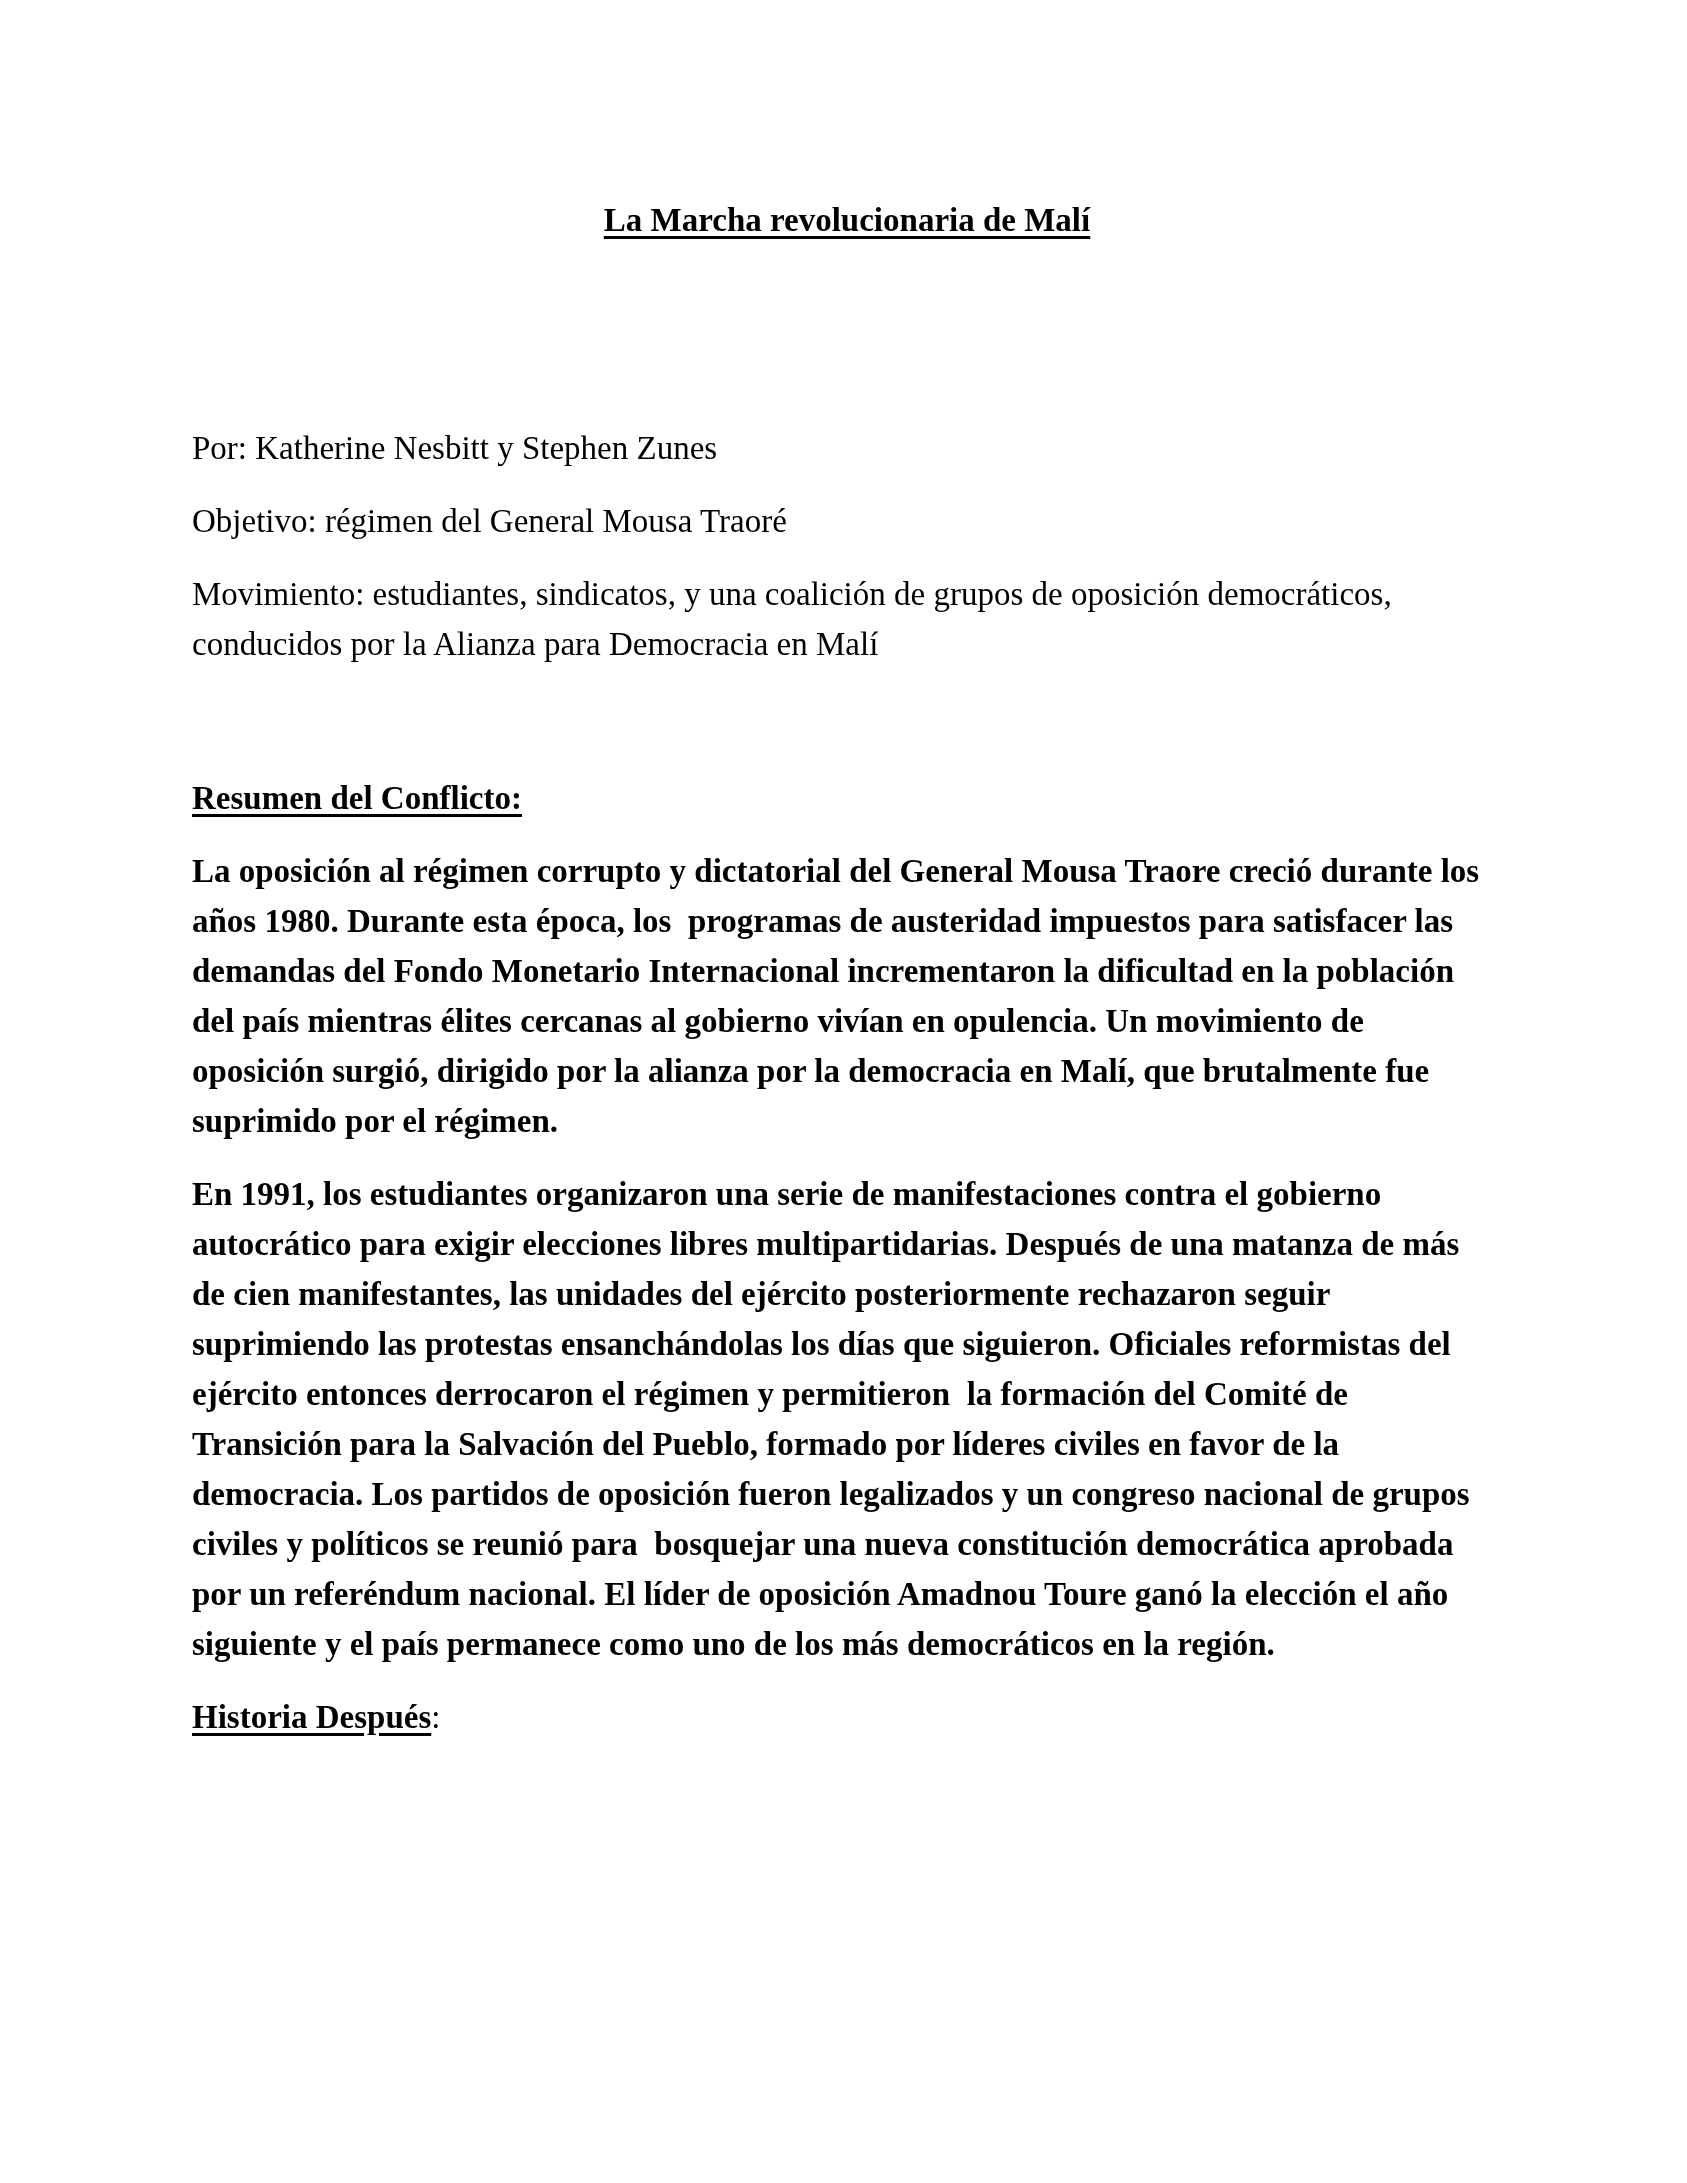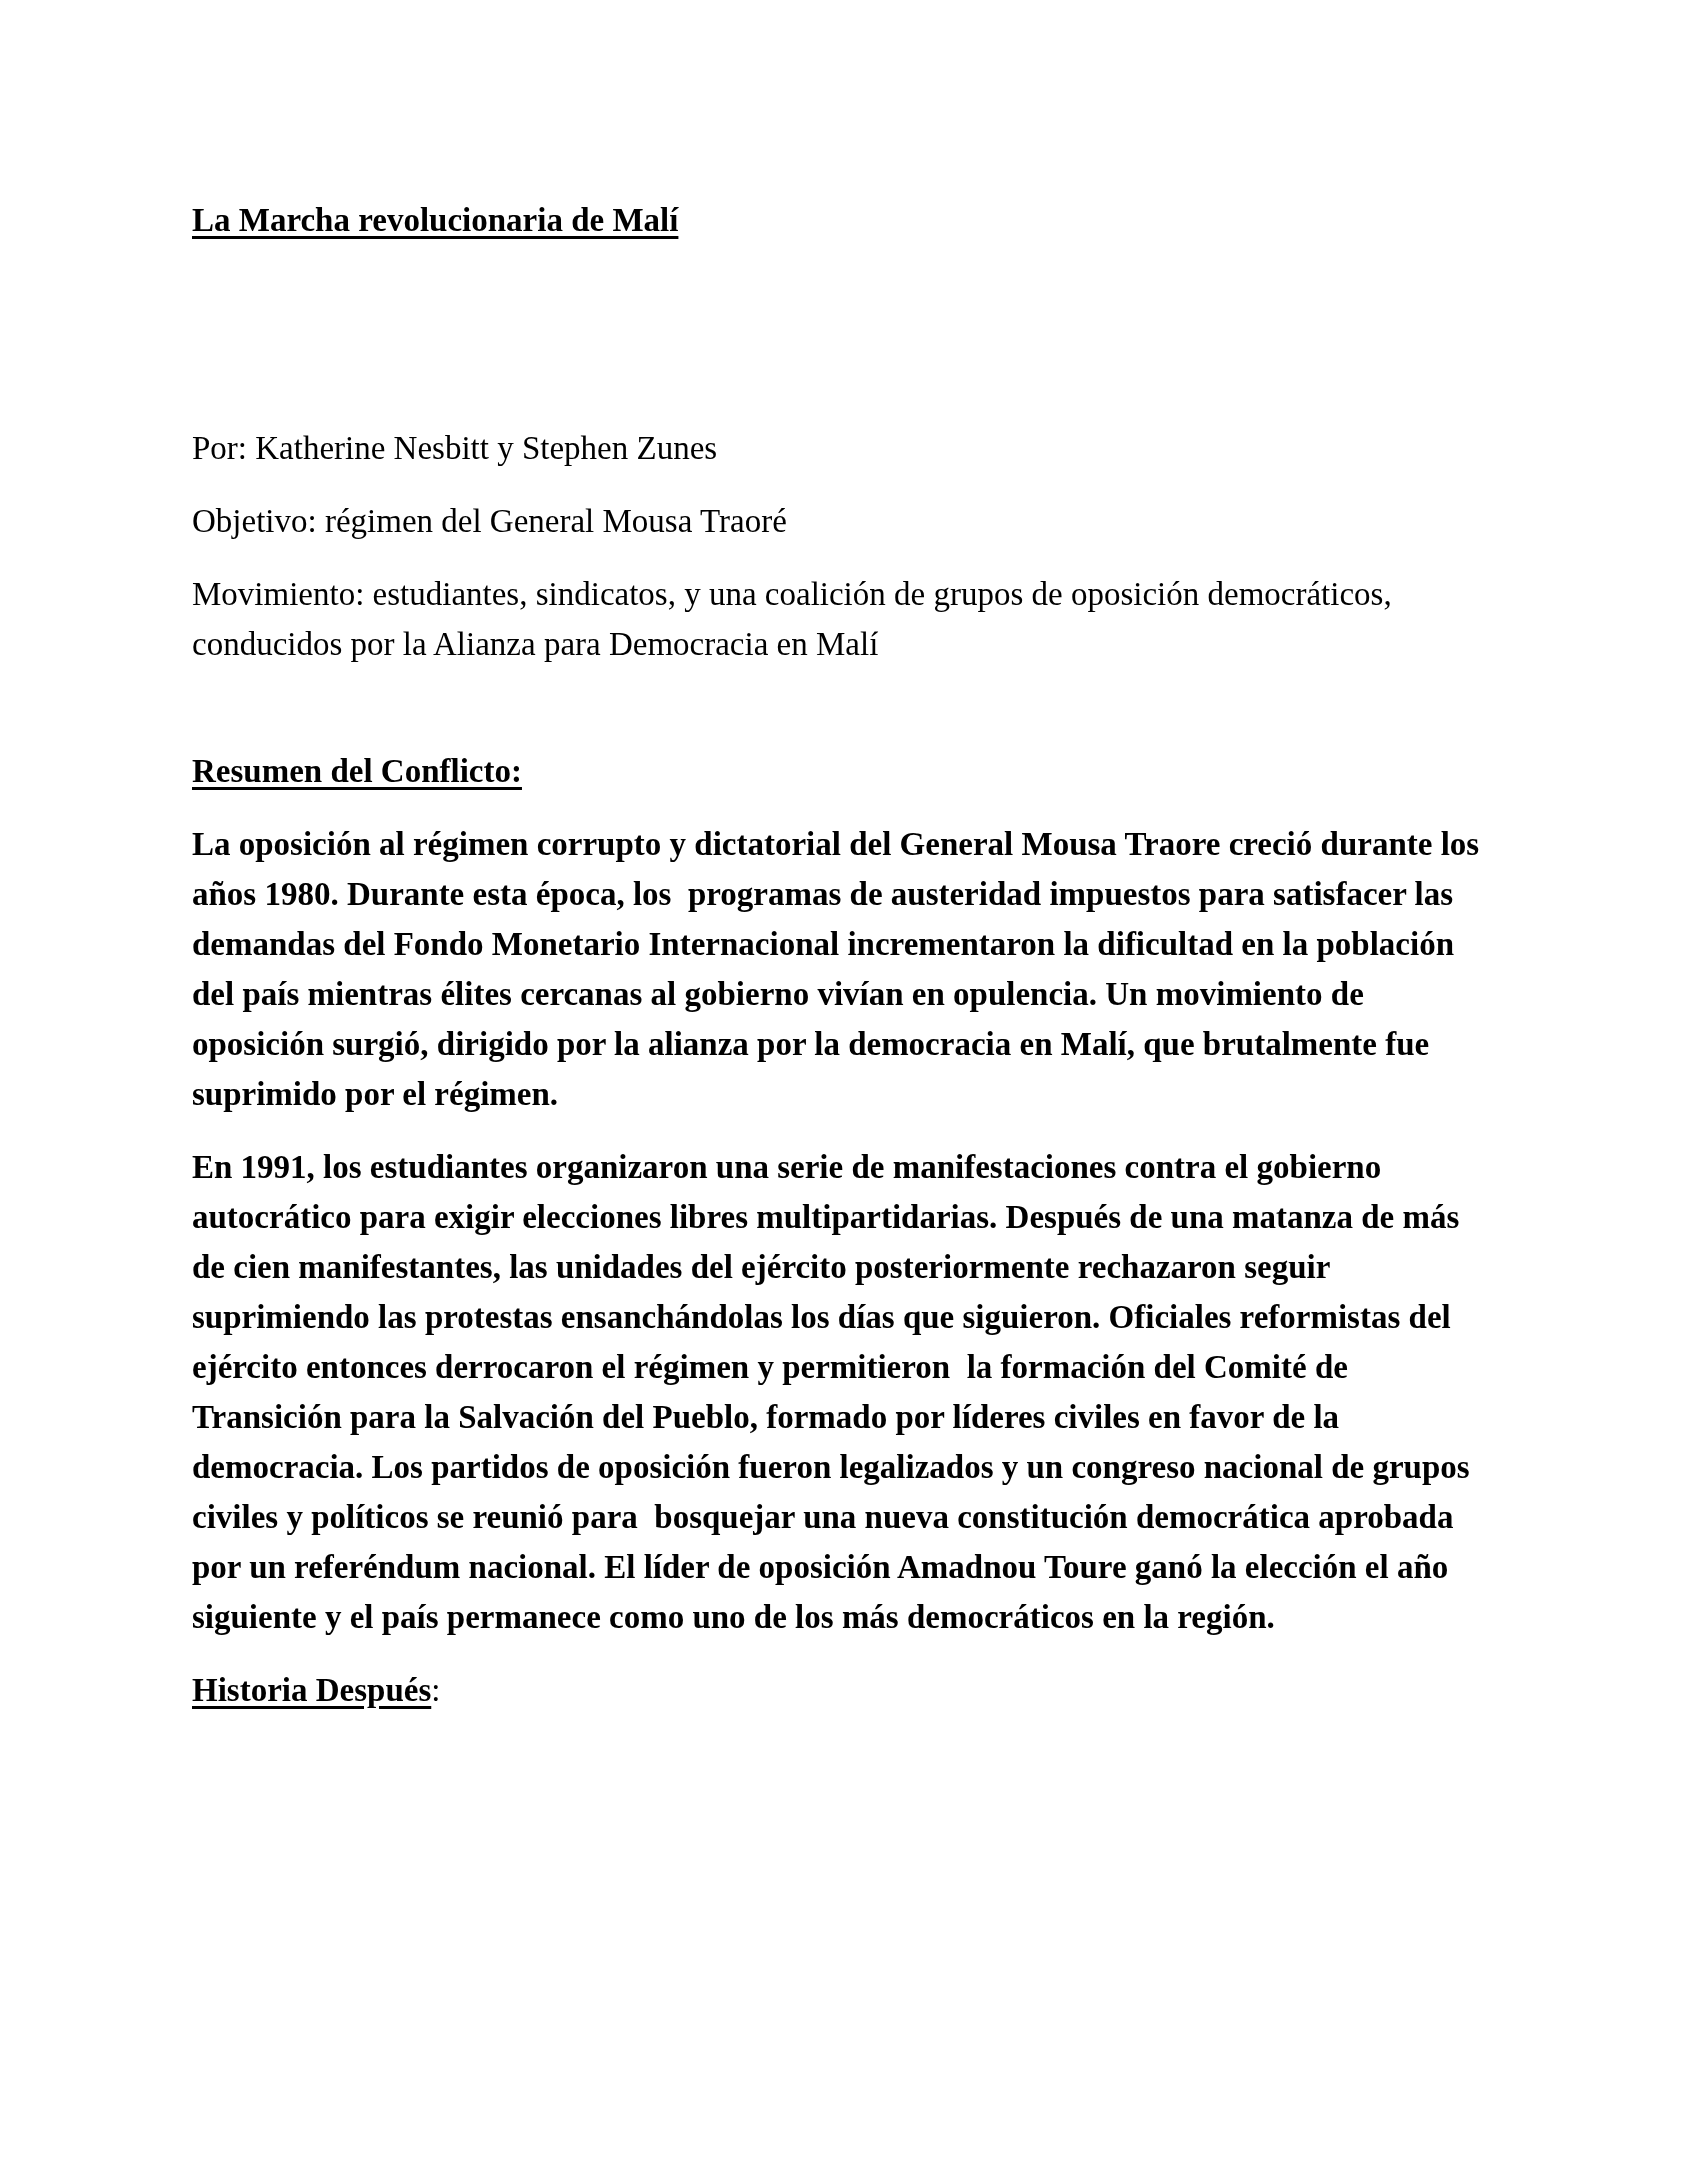--- a/index.html
+++ b/index.html
@@ -14,33 +14,34 @@
     line-height: 50px;
     box-sizing: border-box;
     padding: 195px 185px 0 192px;
     overflow: hidden;
   }
   .title {
     font-size: 33px;
     font-weight: 700;
     line-height: 50px;
     margin: 0 0 178px 0;
+    text-align: center;
   }
   .u { text-decoration: underline; text-decoration-thickness: 2.6px; text-underline-offset: 5.3px; }
   .meta p {
     margin: 12px 0 23px 0;
     white-space: pre-wrap;
   }
   .section-heading {
     font-size: 33px;
     font-weight: 700;
     line-height: 50px;
     margin: 0 0 23px 0;
   }
-  .section-heading.first { margin-top: 77px; }
+  .section-heading.first { margin-top: 104px; }
   .heading-colon { font-weight: 400; text-decoration: none; }
   .body-para {
     margin: 0 16px 23px 0;
     white-space: pre-wrap;
     font-weight: bold;
   }
 </style>
 </head>
 <body>
 

